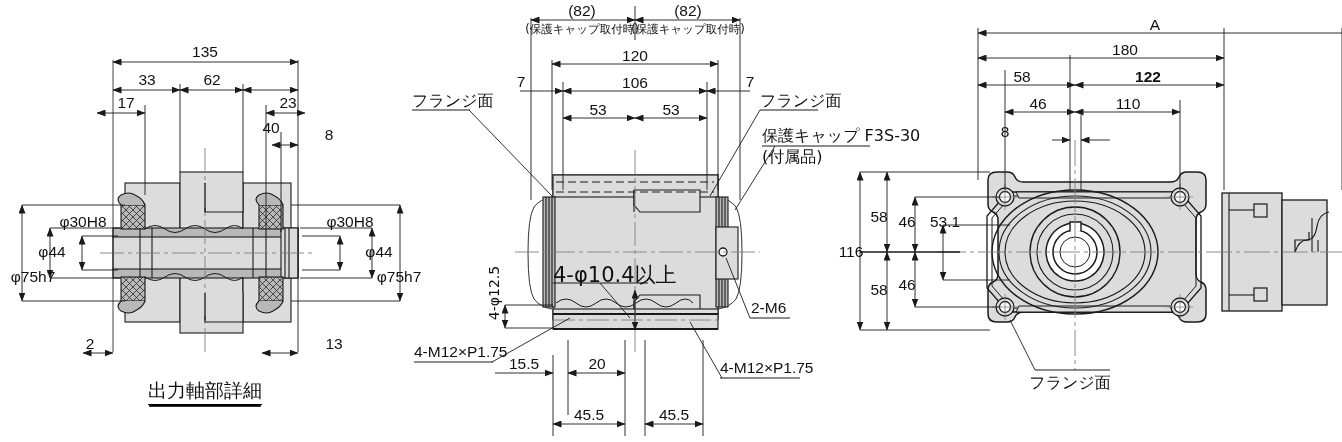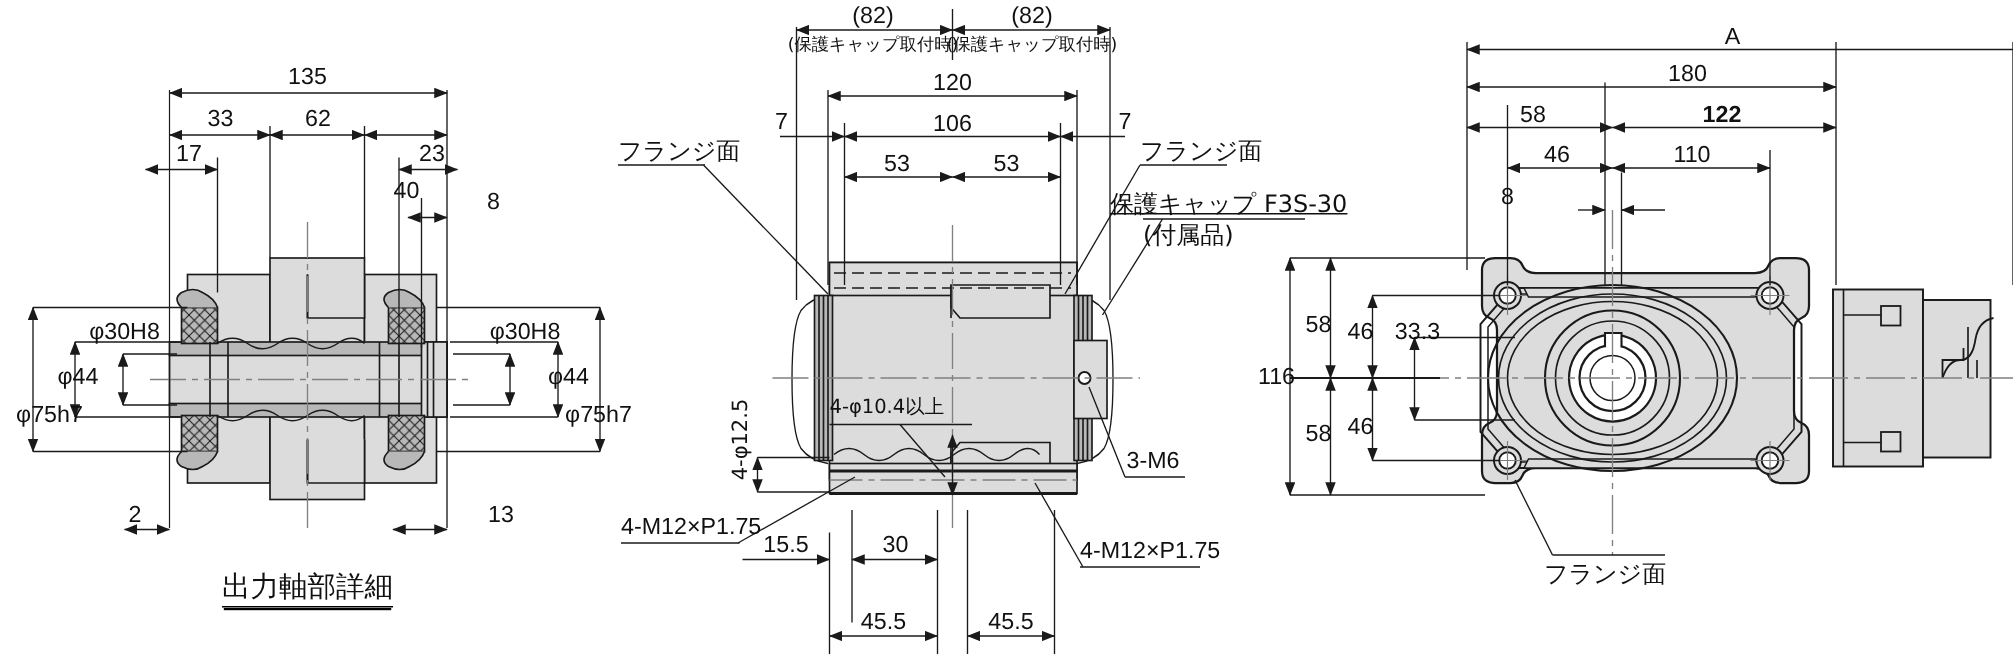--- a/index.html
+++ b/index.html
@@ -356,45 +356,45 @@
 
   <div class="lbl center" style="left:635px;top:48px;">120</div>
   <div class="lbl center" style="left:635px;top:75px;">106</div>
   <div class="lbl center" style="left:521px;top:74px;">7</div>
   <div class="lbl center" style="left:750px;top:74px;">7</div>
   <div class="lbl center" style="left:598px;top:102px;">53</div>
   <div class="lbl center" style="left:671px;top:102px;">53</div>
 
   <div class="lbl jp" style="left:412px;top:93px;">フランジ面</div>
   <div class="lbl jp" style="left:760px;top:93px;">フランジ面</div>
-  <div class="lbl jp" style="left:740px;top:128px;text-decoration:underline;">保護キャップ F3S-30</div>
+  <div class="lbl jp" style="left:762px;top:128px;">保護キャップ F3S-30</div>
   <div class="lbl jp" style="left:762px;top:149px;">(付属品)</div>
 
-  <div class="lbl jp" style="left:553px;top:265px;font-size:13px;">4-φ10.4以上</div>
+  <div class="lbl jp" style="left:553px;top:265px;font-size:21px;">4-φ10.4以上</div>
   <div class="lbl jp rot" style="left:494px;top:293px;font-size:14px;">4-φ12.5</div>
 
   <div class="lbl" style="left:414px;top:344px;">4-M12×P1.75</div>
   <div class="lbl" style="left:720px;top:360px;">4-M12×P1.75</div>
-  <div class="lbl" style="left:751px;top:300px;">3-M6</div>
+  <div class="lbl" style="left:751px;top:300px;">2-M6</div>
 
   <div class="lbl center" style="left:524px;top:356px;">15.5</div>
-  <div class="lbl center" style="left:597px;top:356px;">30</div>
+  <div class="lbl center" style="left:597px;top:356px;">20</div>
   <div class="lbl center" style="left:589px;top:407px;">45.5</div>
   <div class="lbl center" style="left:674px;top:407px;">45.5</div>
 
   <div class="lbl center" style="left:1155px;top:17px;">A</div>
   <div class="lbl center" style="left:1101px;top:42px;margin-left:24px;">180</div>
   <div class="lbl center" style="left:1022px;top:69px;">58</div>
   <div class="lbl center" style="left:1148px;top:69px;font-weight:bold;">122</div>
   <div class="lbl center" style="left:1038px;top:96px;">46</div>
   <div class="lbl center" style="left:1128px;top:96px;">110</div>
   <div class="lbl center" style="left:1005px;top:124px;">8</div>
 
   <div class="lbl mid" style="left:851px;top:252px;">116</div>
   <div class="lbl mid" style="left:879px;top:217px;">58</div>
   <div class="lbl mid" style="left:879px;top:290px;">58</div>
   <div class="lbl mid" style="left:907px;top:222px;">46</div>
   <div class="lbl mid" style="left:907px;top:285px;">46</div>
-  <div class="lbl mid" style="left:945px;top:222px;">33.3</div>
+  <div class="lbl mid" style="left:945px;top:222px;">53.1</div>
 
   <div class="lbl jp center" style="left:1070px;top:375px;">フランジ面</div>
 
 </div>
 
 </body></html>

